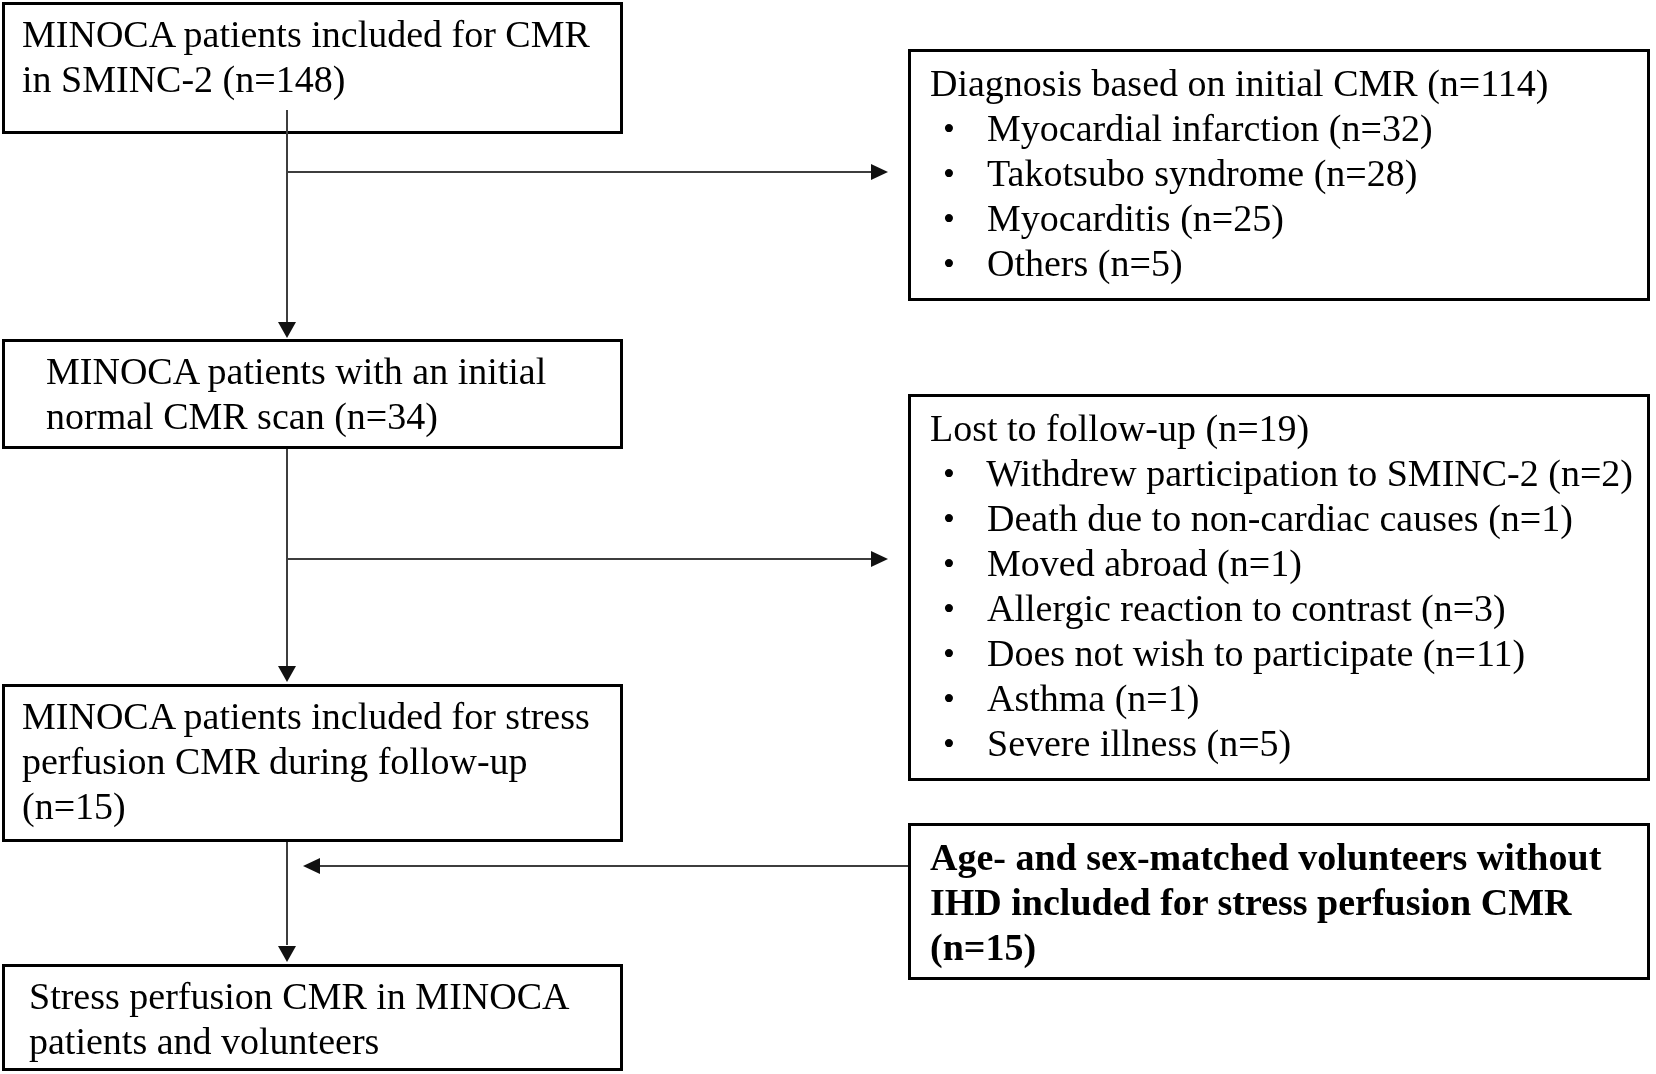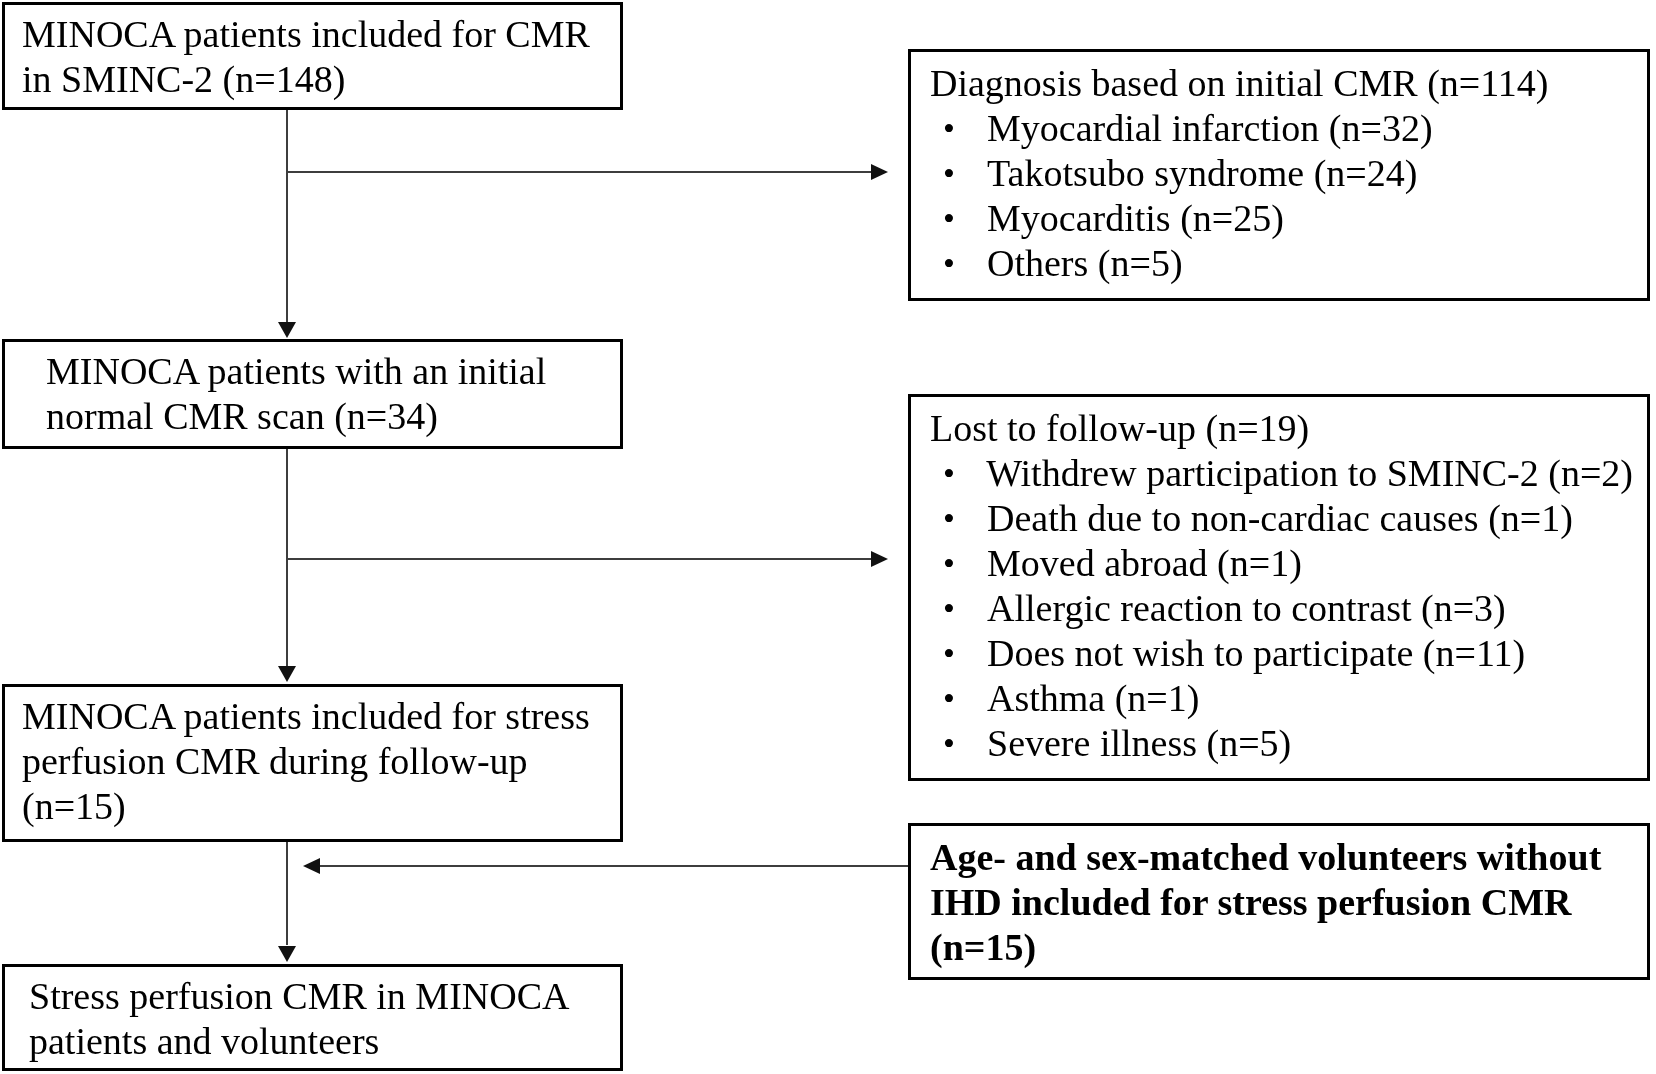--- a/index.html
+++ b/index.html
@@ -83,21 +83,21 @@
     border-top: 8px solid transparent;
     border-bottom: 8px solid transparent;
     border-right: 17px solid #111111;
   }
 </style>
 </head>
 <body>
 
 <div id="canvas">
 
-  <div class="box leftcol" style="top:2px; height:108px;">
+  <div class="box leftcol" style="top:2px; height:132px;">
     <span class="txt">MINOCA patients included for CMR
 in SMINC-2 (n=148)</span>
   </div>
 
   <div class="box leftcol" style="top:339px; height:110px;padding-left:24px;">
     <span class="txt">MINOCA patients with an initial
 normal CMR scan (n=34)</span>
   </div>
 
   <div class="box leftcol" style="top:684px; height:158px;">
@@ -113,21 +113,21 @@
 
   <div class="box rightcol" style="top:42px; height:252px;margin-top:7px;">
     <div class="inner">
       <div>Diagnosis based on initial CMR (n=114)</div>
       <div class="bullet-row">
         <span class="bullet-glyph">•</span>
         <span class="bullet-text">Myocardial infarction (n=32)</span>
       </div>
       <div class="bullet-row">
         <span class="bullet-glyph">•</span>
-        <span class="bullet-text">Takotsubo syndrome (n=24)</span>
+        <span class="bullet-text">Takotsubo syndrome (n=28)</span>
       </div>
       <div class="bullet-row">
         <span class="bullet-glyph">•</span>
         <span class="bullet-text">Myocarditis (n=25)</span>
       </div>
       <div class="bullet-row">
         <span class="bullet-glyph">•</span>
         <span class="bullet-text">Others (n=5)</span>
       </div>
     </div>

